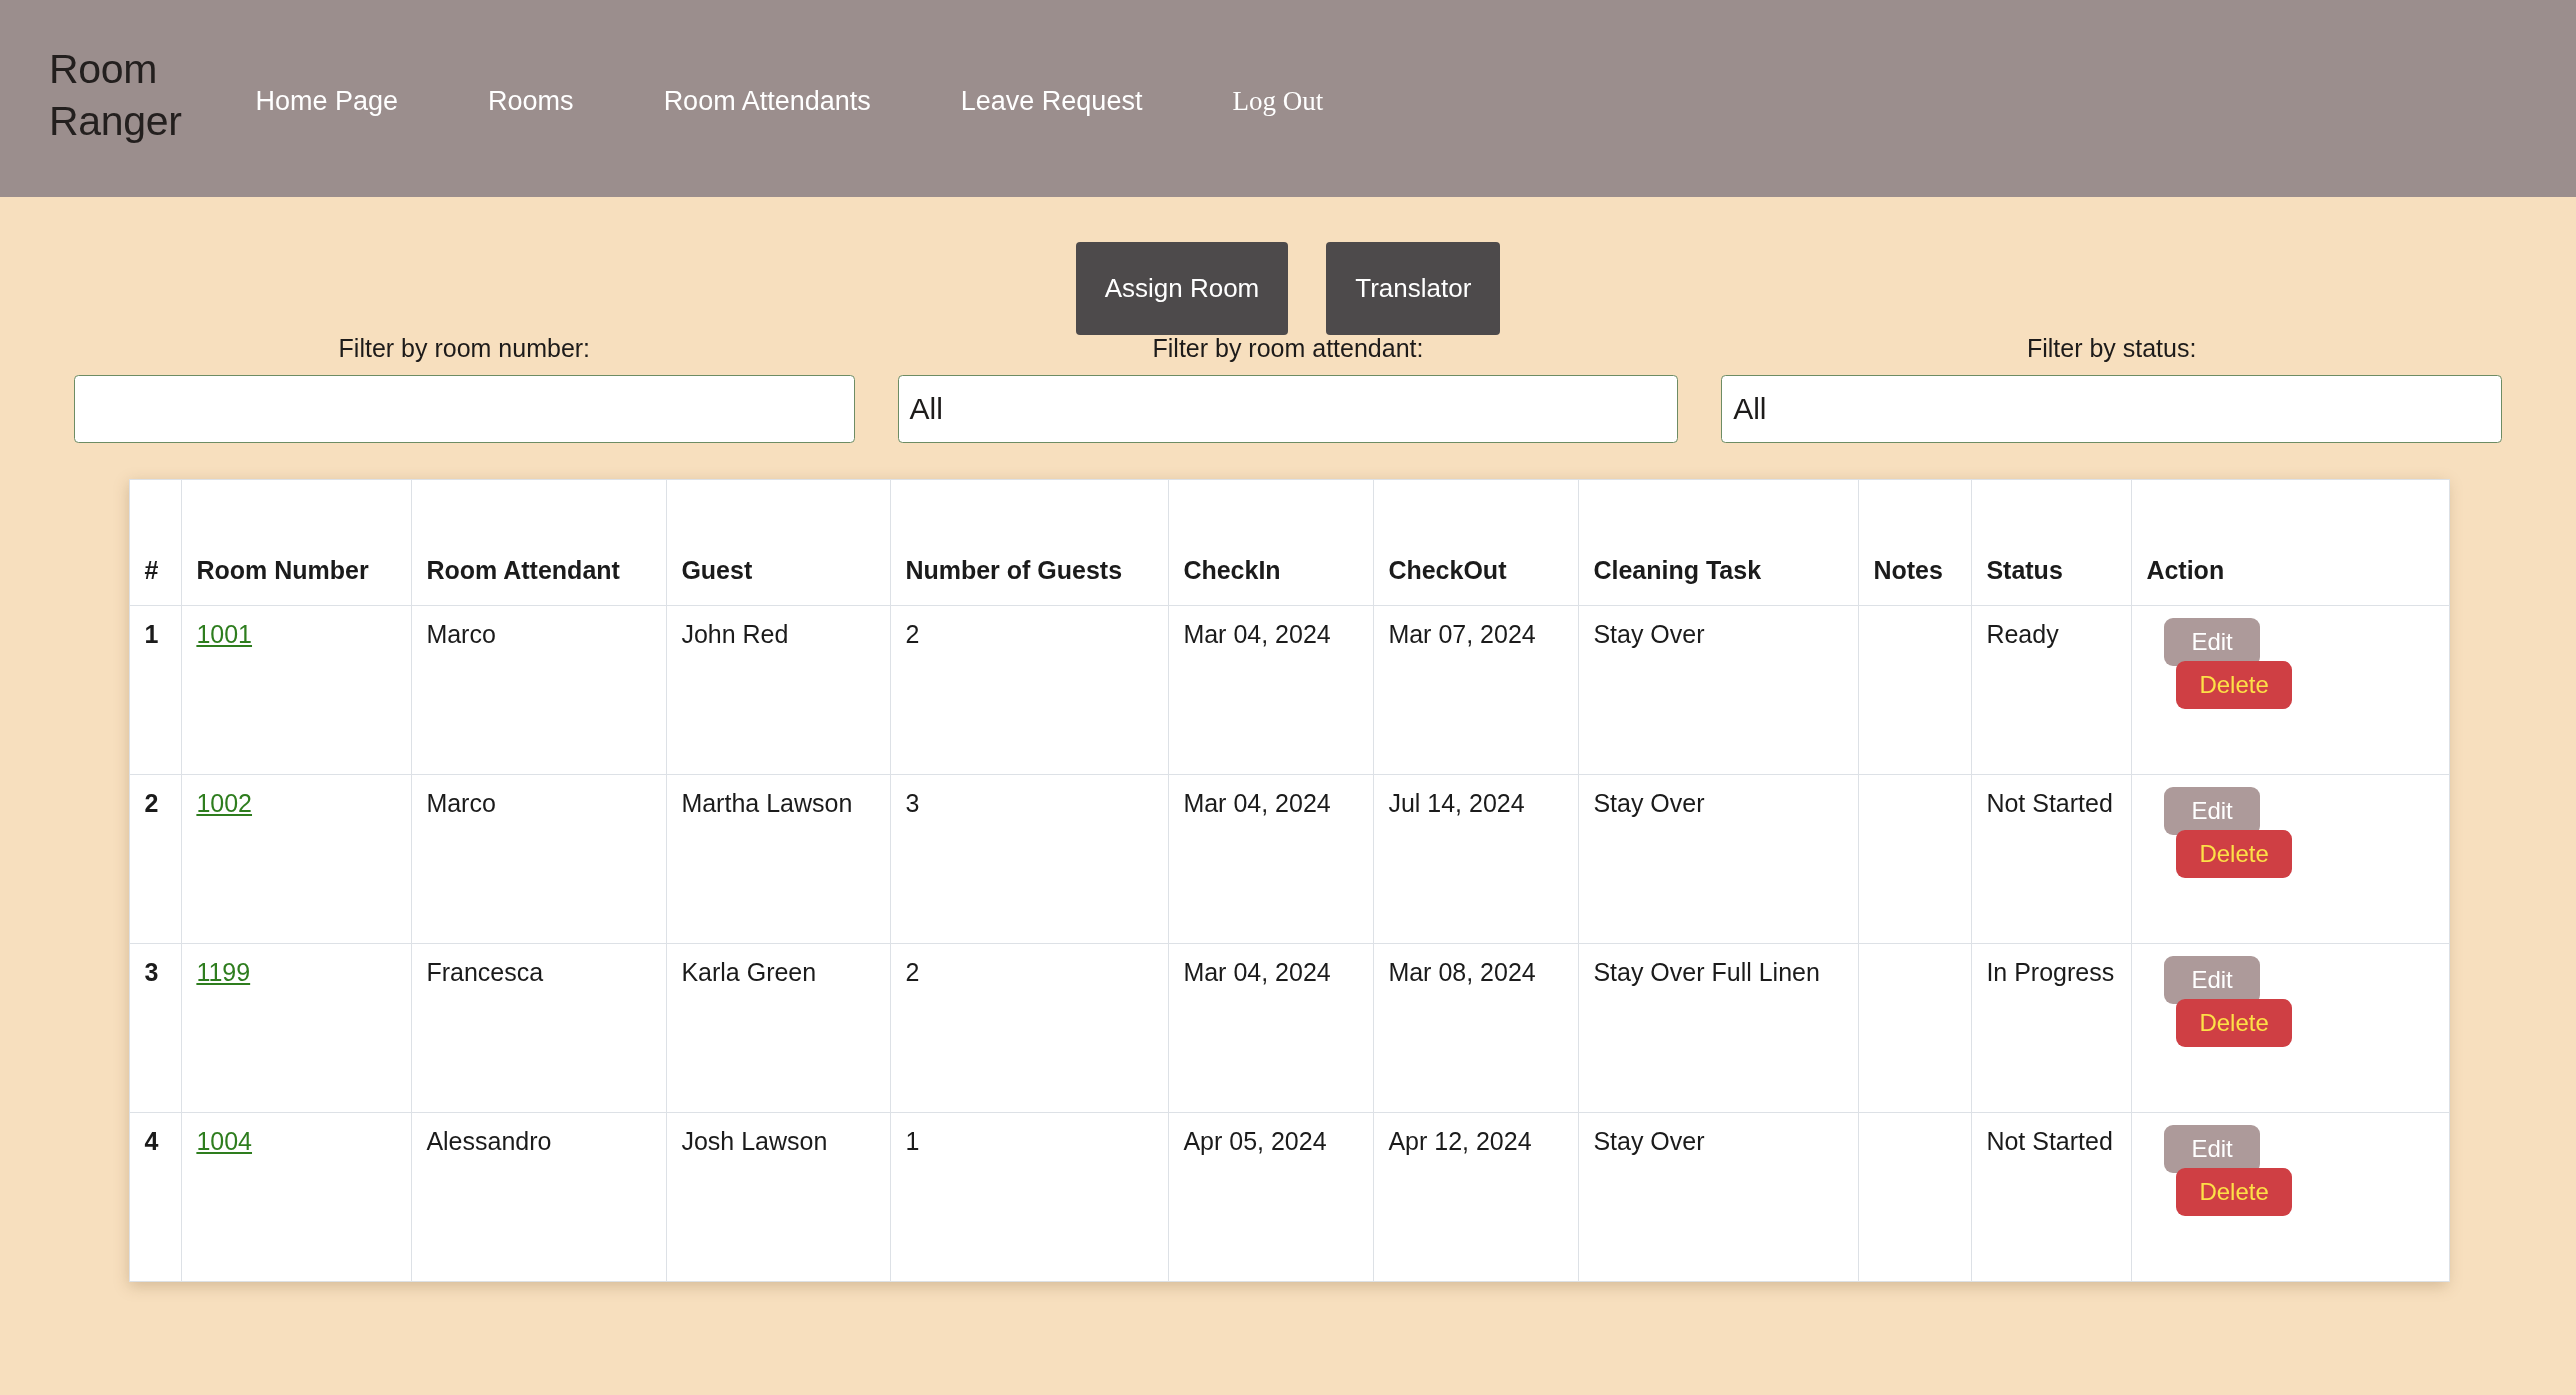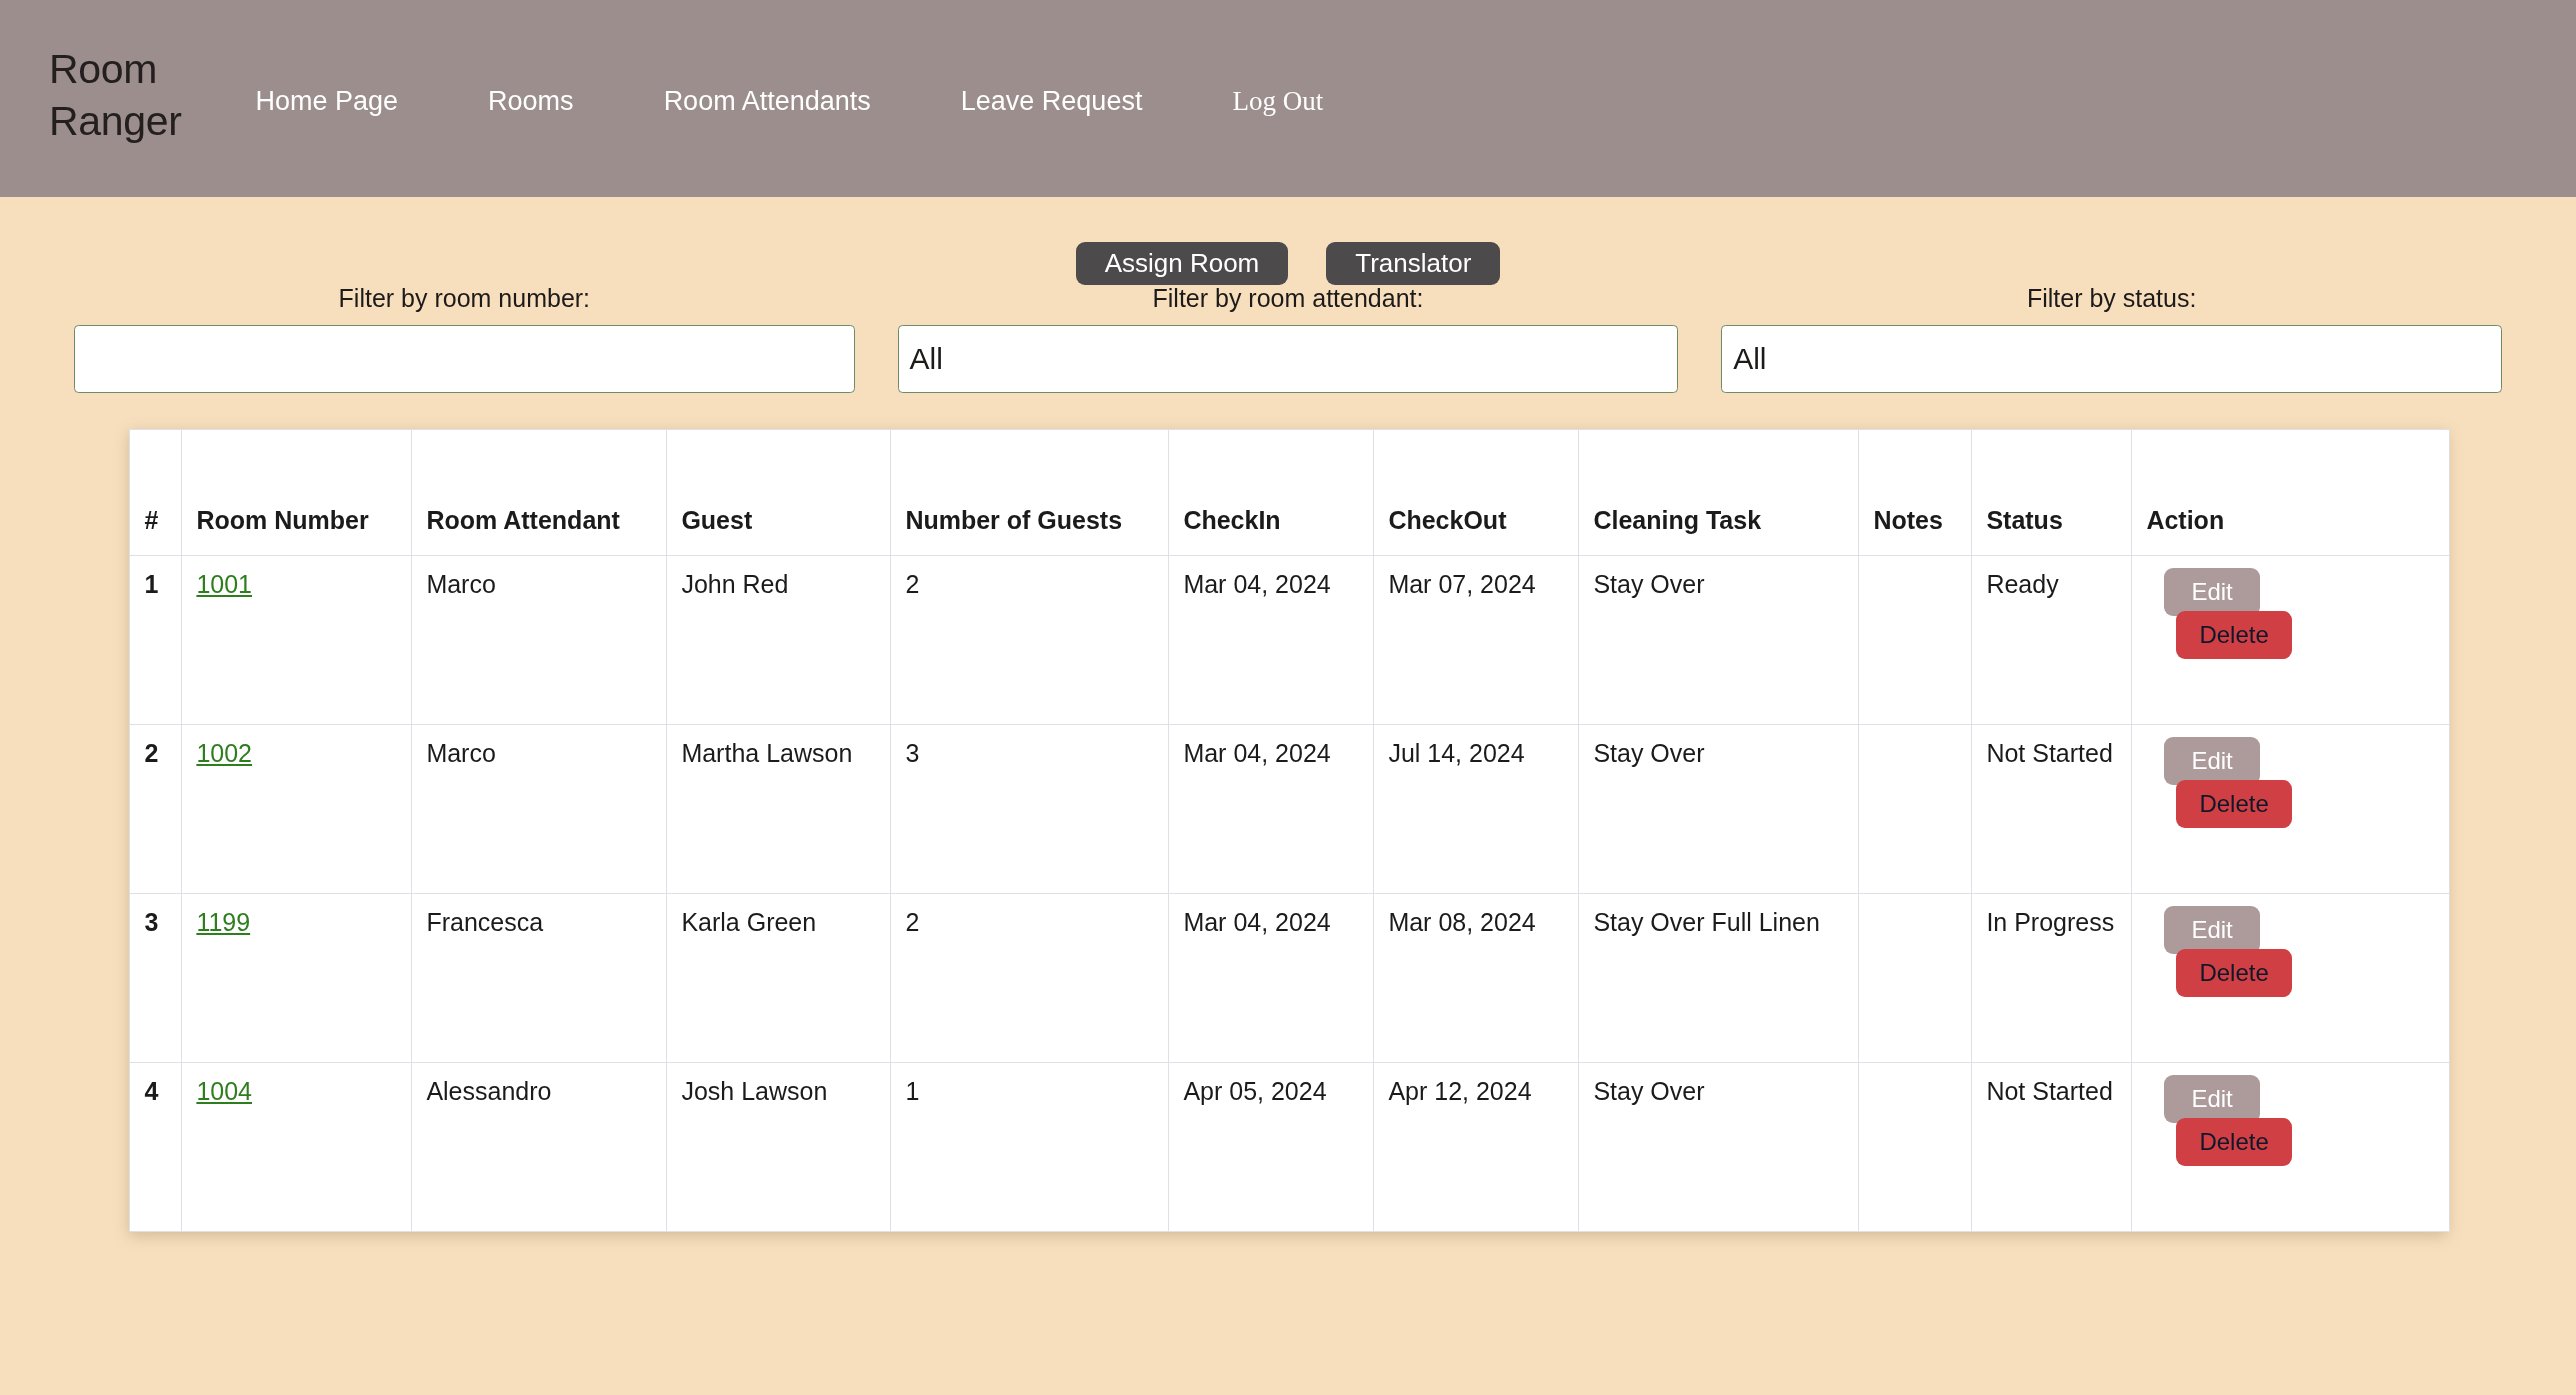--- a/index.html
+++ b/index.html
@@ -59,24 +59,24 @@
     display: flex;
     justify-content: center;
     align-items: center;
     gap: 38px;
     margin-top: 45px;
   }
   .btn-dark {
     background: #4d4a4b;
     color: #ffffff;
     border: none;
-    border-radius: 9px;
+    border-radius: 4px;
     font-family: "Liberation Sans", sans-serif;
     font-size: 26px;
-    padding: 7px 29px;
+    padding: 32px 29px;
     cursor: pointer;
     line-height: 1.1;
   }
 
   
   .filters {
     display: flex;
     padding: 0 74px;
     gap: 43px;
   }
@@ -172,21 +172,21 @@
     font-family: "Liberation Sans", sans-serif;
     font-size: 24px;
     padding: 10.8px 27px;
     cursor: pointer;
     margin-left: 18px;
     line-height: 1.1;
   }
   .btn-delete {
     display: block;
     background: #cf3f44;
-    color: #0f172a;
+    color: #fde047;
     border: none;
     border-radius: 9px;
     font-family: "Liberation Sans", sans-serif;
     font-size: 24px;
     padding: 10.8px 23px;
     cursor: pointer;
     margin-top: -5.4px;
     margin-left: 30px;
     line-height: 1.1;
   }

